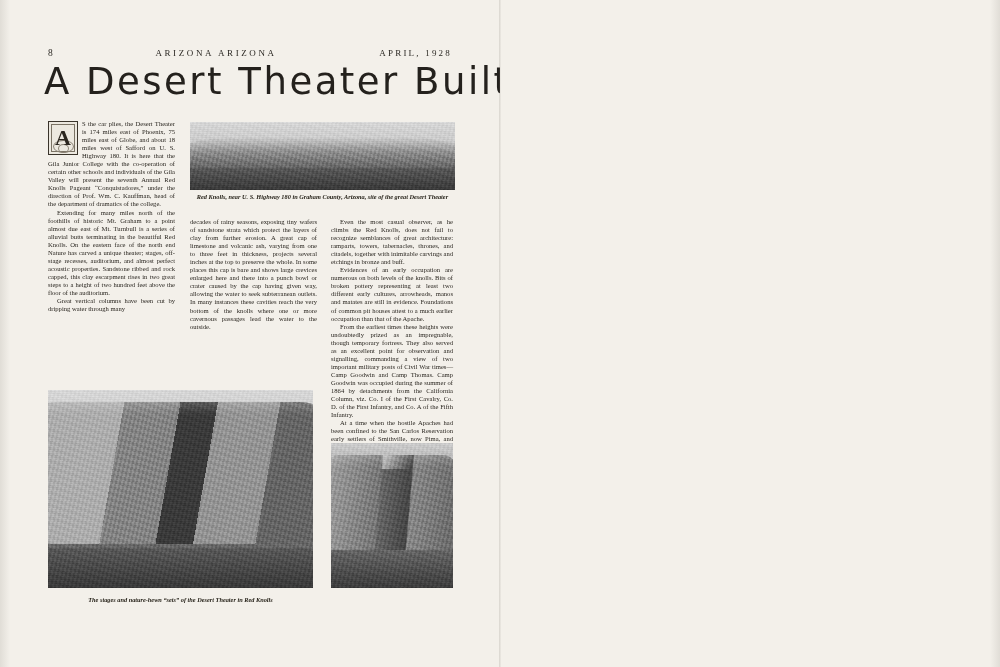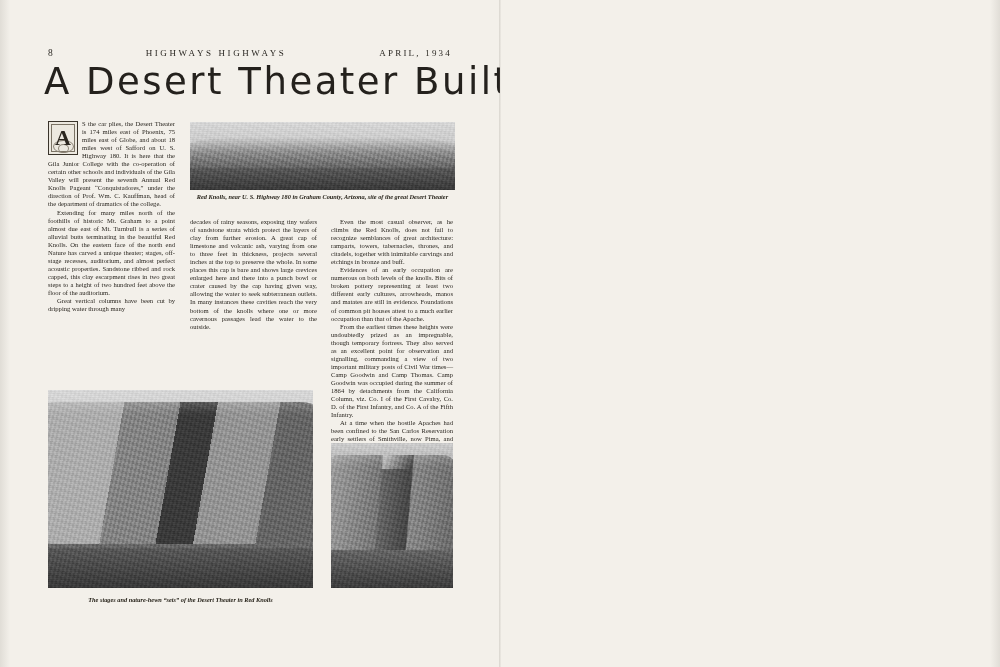--- a/index.html
+++ b/index.html
@@ -163,22 +163,22 @@
 </style>
 </head>
 <body>
 
 <div id="spread">
 
   <div class="page" id="page-left">
 
     <div class="runhead rh-left">
       <span class="folio">8</span>
-      <span class="rh-center">HIGHWAYS HIGHWAYS</span>
-      <span>APRIL, 1934</span>
+      <span class="rh-center">ARIZONA ARIZONA</span>
+      <span>APRIL, 1928</span>
     </div>
 
     <div class="headline" id="hl-left">A Desert Theater Built</div>
 
     <div class="col" id="l-c1">
       <div class="dropcap">
         <span class="orn"></span>
         <span class="sw1"></span>
         <span class="sw2"></span>
         <span class="letter">A</span>

